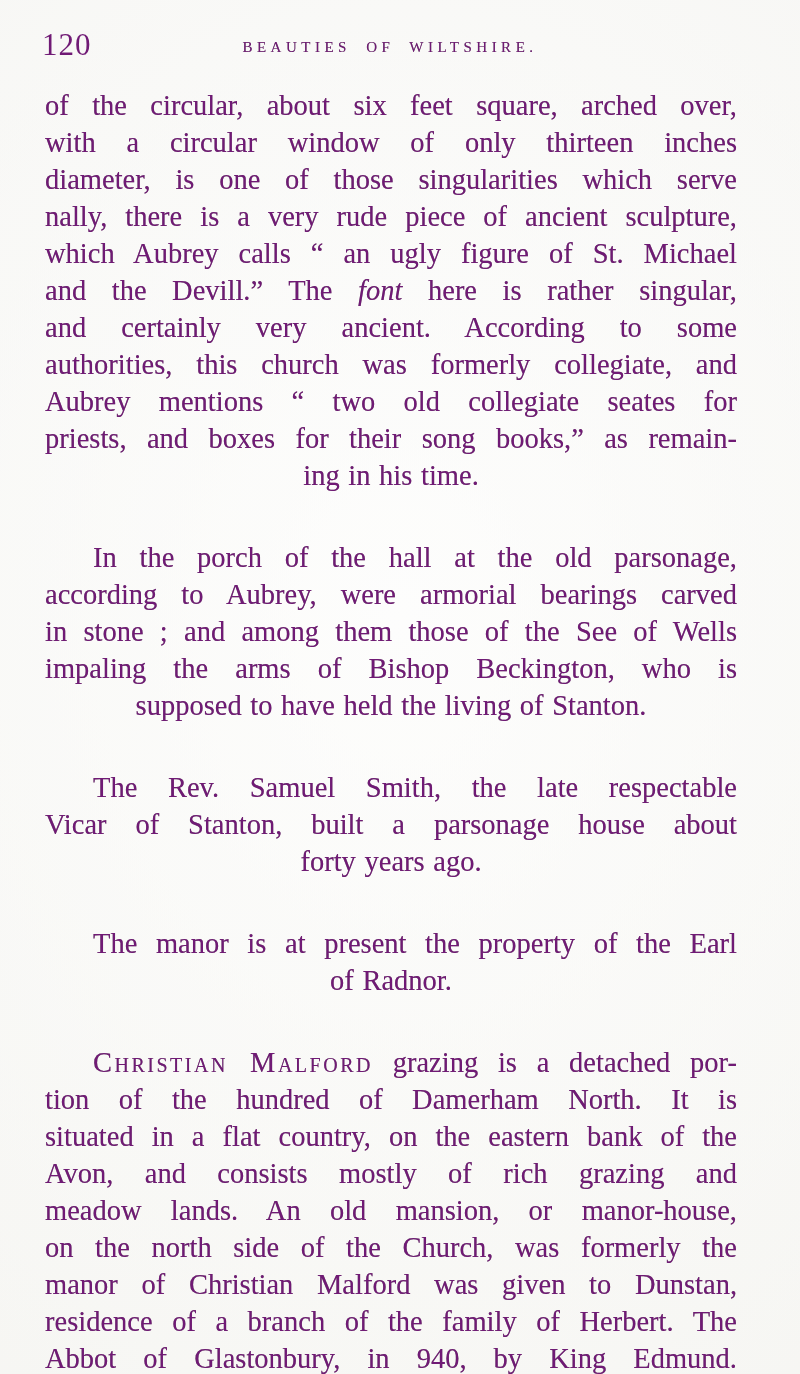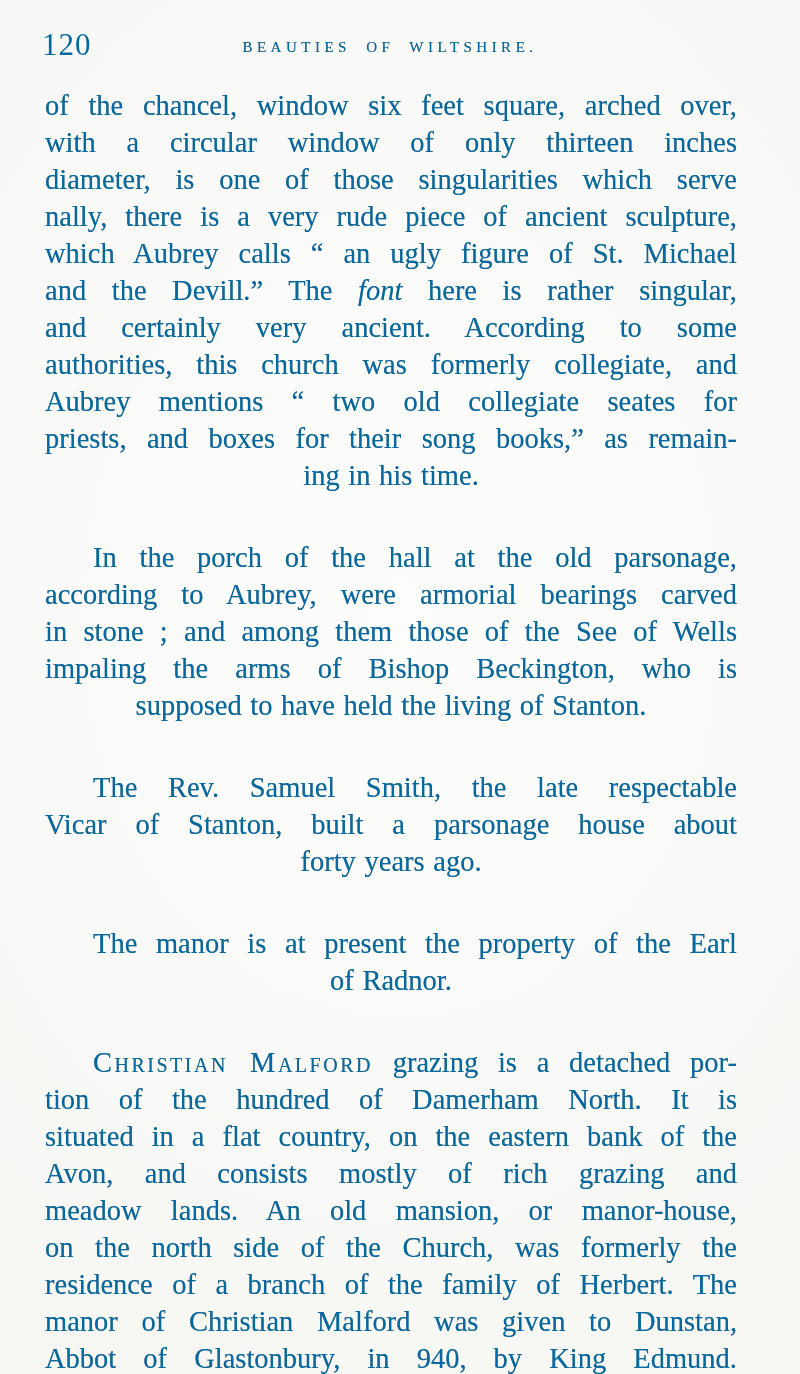--- a/index.html
+++ b/index.html
@@ -7,21 +7,21 @@
     padding: 0;
     background: #f6f6f4;
   }
   .page {
     position: relative;
     width: 800px;
     height: 1374px;
     background: #fbfbf9;
     overflow: hidden;
     font-family: "Liberation Serif", serif;
-    color: #0369a1;
+    color: #701a75;
   }
   
   .page::before {
     content: "";
     position: absolute;
     inset: 0;
     background:
       radial-gradient(ellipse 120% 90% at 50% 45%, rgba(255,255,255,0.6), rgba(225,224,218,0.25)),
       linear-gradient(#fbfbf9, #fafaf7);
     pointer-events: none;
@@ -83,21 +83,21 @@
 <body>
 
 <div class="page">
   <div class="header">
     <span class="page-number">120</span>
     <span class="running-title">BEAUTIES OF WILTSHIRE.</span>
   </div>
 
   <div class="text-block">
       <div class="paragraph">
-        <div class="line just"><span>of the chancel, window six feet square, arched over,</span></div>
+        <div class="line just"><span>of the circular, about six feet square, arched over,</span></div>
         <div class="line just"><span>with a circular window of only thirteen inches</span></div>
         <div class="line just"><span>diameter, is one of those singularities which serve</span></div>
         <div class="line just"><span>nally, there is a very rude piece of ancient sculpture,</span></div>
         <div class="line just"><span>which Aubrey calls “ an ugly figure of St. Michael</span></div>
         <div class="line just"><span>and the Devill.” The </span><span class="it">font</span><span> here is rather singular,</span></div>
         <div class="line just"><span>and certainly very ancient. According to some</span></div>
         <div class="line just"><span>authorities, this church was formerly collegiate, and</span></div>
         <div class="line just"><span>Aubrey mentions “ two old collegiate seates for</span></div>
         <div class="line just"><span>priests, and boxes for their song books,” as remain-</span></div>
         <div class="line"><span>ing in his time.</span></div>
@@ -118,19 +118,19 @@
         <div class="line just indent"><span>The manor is at present the property of the Earl</span></div>
         <div class="line"><span>of Radnor.</span></div>
       </div>
       <div class="paragraph section-gap">
         <div class="line just indent"><span class="sc">Christian Malford</span><span> grazing is a detached por-</span></div>
         <div class="line just"><span>tion of the hundred of Damerham North. It is</span></div>
         <div class="line just"><span>situated in a flat country, on the eastern bank of the</span></div>
         <div class="line just"><span>Avon, and consists mostly of rich grazing and</span></div>
         <div class="line just"><span>meadow lands. An old mansion, or manor-house,</span></div>
         <div class="line just"><span>on the north side of the Church, was formerly the</span></div>
+        <div class="line just"><span>manor of Christian Malford was given to Dunstan,</span></div>
         <div class="line just"><span>residence of a branch of the family of Herbert. The</span></div>
-        <div class="line just"><span>manor of Christian Malford was given to Dunstan,</span></div>
         <div class="line just"><span>Abbot of Glastonbury, in 940, by King Edmund.</span></div>
         <div class="line just"><span>A copy of the Charter has been preserved by</span></div>
       </div>
     </div>
 </div>
 
 </body></html>

